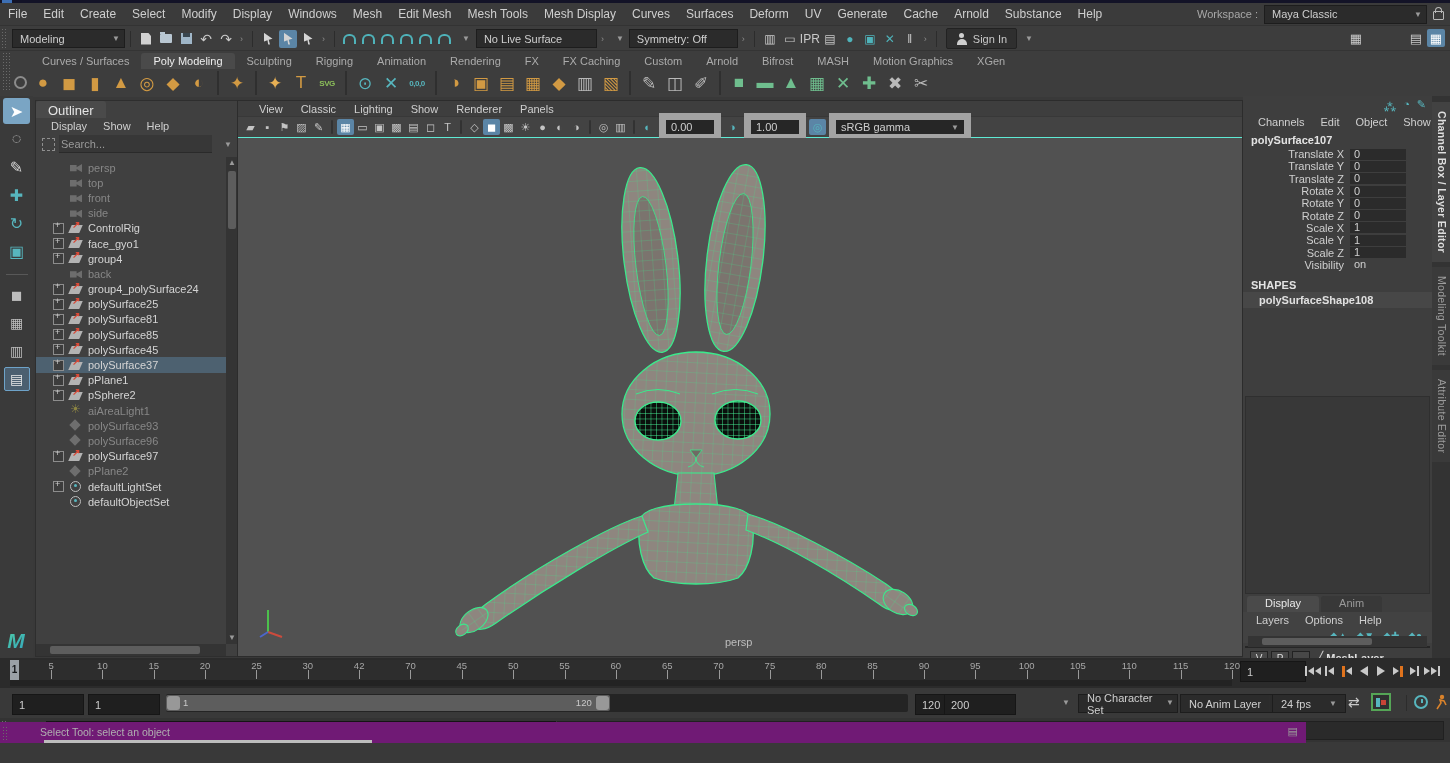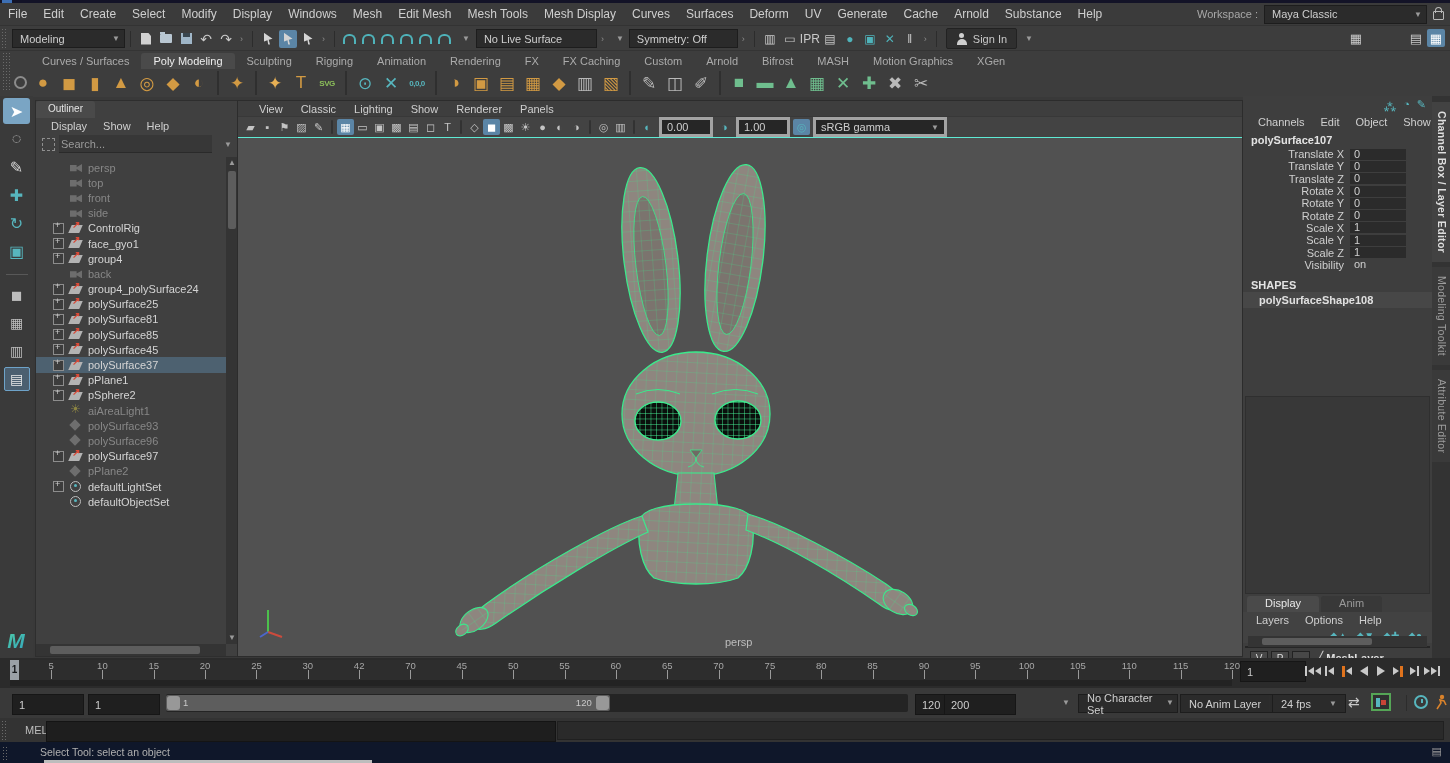--- a/index.html
+++ b/index.html
@@ -70,21 +70,21 @@
         font-size:14px;color:#bdbdbd;border:1px solid transparent;border-radius:2px}
   .layoutbtn.active{border-color:#6ea3c9;background:#4b5f70;color:#e8e8e8}
   #maya-logo{position:absolute;left:2px;top:628px;width:28px;height:26px;font-size:21px;font-weight:bold;
         font-style:italic;color:#35b5a9;line-height:26px;text-align:center;
         background:linear-gradient(135deg,#54d2a0,#2e9fc3);-webkit-background-clip:text;
         background-clip:text;-webkit-text-fill-color:transparent}
 
   
   #outliner{left:35px;top:100px;width:202px;height:555px;background:#404040;border:1px solid #2e2e2e}
   #outliner-tab{height:17px;display:flex}
-  #outliner-tab span{background:#4a4a4a;color:#e4e4e4;padding:2px 12px 0;font-size:10px;border-radius:3px 3px 0 0}
+  #outliner-tab span{background:#4a4a4a;color:#e4e4e4;padding:2px 12px 0;font-size:13px;border-radius:3px 3px 0 0}
   #outliner-menus{height:16px;display:flex;gap:2px;padding-left:8px;align-items:center;background:#404040}
   #outliner-menus span{padding:0 7px;color:#cfcfcf}
   #outliner-search{height:20px;display:flex;align-items:center;gap:4px;padding:0 6px}
   .sel-ic{width:11px;height:11px;border:1px dashed #8f8f8f;position:relative}
   #outliner-search input{flex:1;background:#373737;border:none;border-bottom:1px solid #2a2a2a;color:#bbb;
       font-size:11px;height:15px;outline:none;font-family:inherit}
   #outliner-search input::placeholder{color:#9a9a9a}
   #otree{position:absolute;left:0;top:56px;right:12px;bottom:12px;overflow:hidden;padding-top:3px}
   .o-row{height:15.2px;display:flex;align-items:center;padding-left:17px}
   .o-row.selected{background:#4d6170}
@@ -119,21 +119,21 @@
   #viewport{left:237px;top:100px;width:1004px;height:555px;background:#5eead4;border:1px solid #2c2c2c}
   #vp-menus{height:15px;display:flex;align-items:center;padding-left:12px;background:#3e3e3e}
   #vp-menus span{padding:0 9px;color:#cfcfcf}
   #vp-toolbar{height:20px;display:flex;align-items:center;background:#434343;border-top:1px solid #383838;
       padding-left:4px}
   .vp-ic{width:17px;height:16px;display:flex;align-items:center;justify-content:center;font-size:11px;
       color:#c4c4c4;border-radius:2px;flex:none}
   .vp-ic.active{background:#5b85a6;color:#fff}
   .vp-ic.teal{color:#57b6be}
   .vp-ic.sep{width:2px;height:14px;background:#323232;margin:0 4px}
-  .vp-field{background:#262626;border:3px solid #a3a3a3;height:14px;min-width:38px;padding:0 5px;
+  .vp-field{background:#262626;border:7px solid #a3a3a3;height:14px;min-width:38px;padding:0 5px;
       color:#cfcfcf;display:flex;align-items:center;margin:0 3px}
   #vp-view{position:absolute;left:0;top:37px;right:0;bottom:0;background:#515151;overflow:hidden}
   #vp-camlabel{position:absolute;left:48.5%;bottom:8px;color:#bdbdbd;font-size:11px}
   #axis-gizmo{position:absolute;left:14px;bottom:18px;width:34px;height:34px}
 
   
   #channelbox{left:1243px;top:96px;width:189px;height:562px;background:#3e3e3e}
   #cb-icons{height:16px;display:flex;justify-content:flex-end;gap:7px;padding:2px 6px 0 0}
   #cb-icons span{font-size:11px}
   #cb-menus{height:16px;display:flex;padding-left:8px;gap:2px;align-items:center}
@@ -215,21 +215,21 @@
       border-radius:50%;box-sizing:border-box}
   .clock-ic::before{content:"";position:absolute;left:5px;top:2px;width:1.5px;height:4px;background:#57b6be}
 
   
   #commandline{left:0;top:718px;width:1450px;height:24px;background:#333;display:flex;align-items:center}
   #mel-label{margin-left:16px;color:#bdbdbd;width:26px}
   #mel-input{position:absolute;left:46px;top:3px;width:504px;height:17px;background:#1e1e1e;
       border:1px solid #141414;color:#ccc;font-family:"DejaVu Sans Mono",monospace;font-size:11px}
   #mel-result{position:absolute;left:557px;top:3px;right:6px;height:17px;background:#2a2a2a;
       border:1px solid #202020}
-  #helpline{left:0;top:742px;width:1450px;height:21px;background:#0f172a}
+  #helpline{left:0;top:722px;width:1306px;height:21px;background:#701a75}
   #help-text{position:absolute;left:40px;top:4px;color:#b0b0b0;font-size:10.5px}
   #bottom-strip{position:absolute;left:44px;bottom:0;width:328px;height:3px;background:#bdbdbd}
   #se-toggle{position:absolute;right:8px;top:3px;color:#9a9a9a;font-size:11px}
 </style>
 </head>
 <body>
 
 <div id="titlestrip" class="abs"></div>
 <div id="appicon" class="abs"></div>
 

